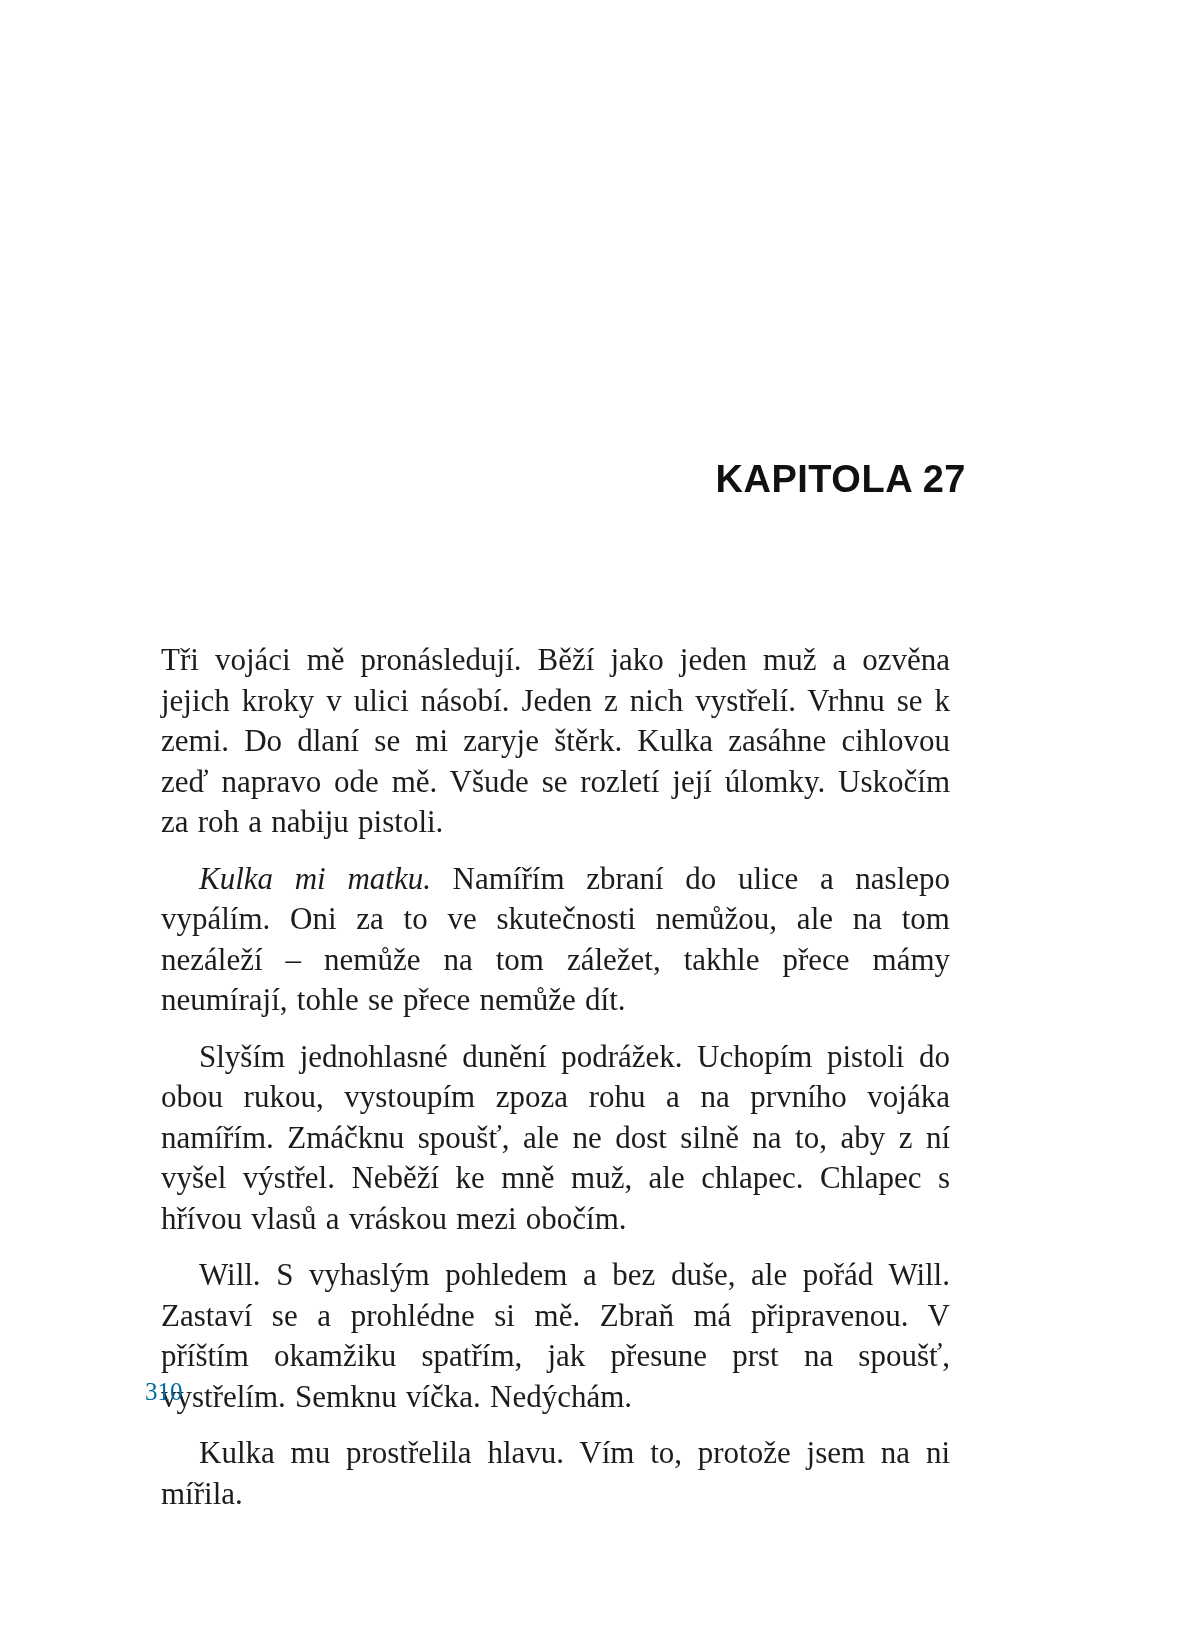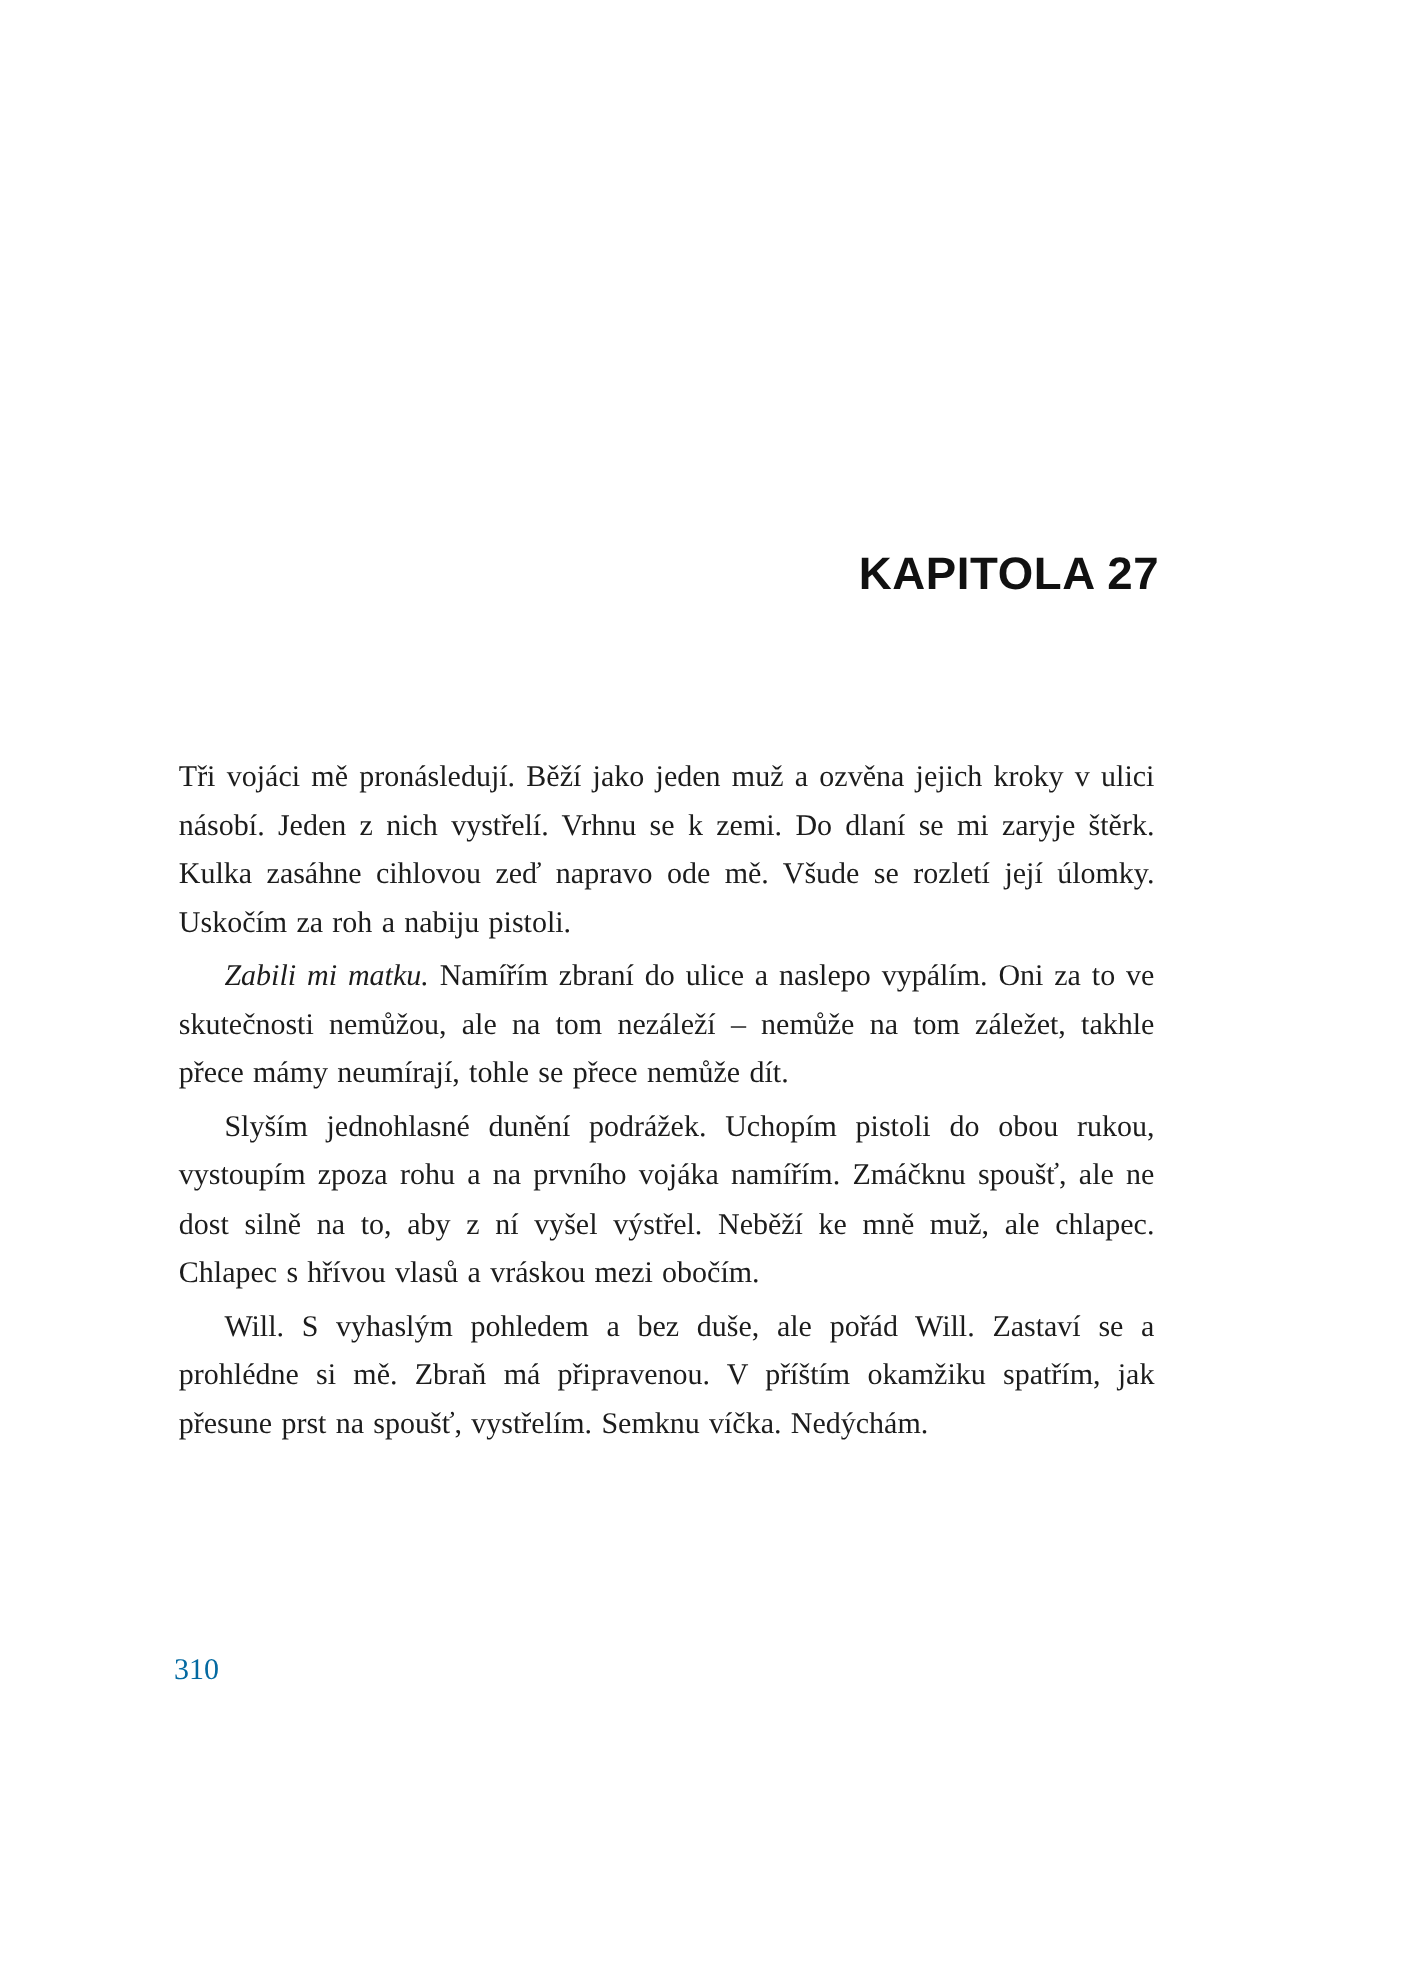--- a/index.html
+++ b/index.html
@@ -36,22 +36,22 @@
     letter-spacing: 0.5px;
     color: #111111;
   }
   .text-block {
     position: absolute;
     top: 624px;
     left: 0;
     right: 0;
   }
   .para {
-    margin: 4px;
-    font-size: 25px;
+    margin: 16px;
+    font-size: 31px;
     line-height: 40.5px;
     text-align: justify;
     text-indent: 38px;
     word-spacing: 1.5px;
   }
   .para.no-indent {
     text-indent: 0;
   }
   .para em {
     font-style: italic;
@@ -70,26 +70,27 @@
 
 <div class="page">
   <div class="content">
 
     <h1 class="chapter-title">KAPITOLA 27</h1>
 
     <div class="text-block">
 
       <p class="para no-indent">Tři vojáci mě pronásledují. Běží jako jeden muž a ozvěna jejich kroky v ulici násobí. Jeden z nich vystřelí. Vrhnu se k zemi. Do dlaní se mi zaryje štěrk. Kulka zasáhne cihlovou zeď napravo ode mě. Všude se rozletí její úlomky. Uskočím za roh a nabiju pistoli.</p>
 
-      <p class="para"><em>Zabili mi matku.</em> <span>Namířím zbraní do ulice a naslepo vypálím. Oni za to ve skutečnosti nemůžou, ale na tom nezáleží – nemůže na tom záležet, takhle přece mámy neumírají, tohle se přece nemůže dít.</span></p>
+      <p class="para"><em>Kulka mi matku.</em> <span>Namířím zbraní do ulice a naslepo vypálím. Oni za to ve skutečnosti nemůžou, ale na tom nezáleží – nemůže na tom záležet, takhle přece mámy neumírají, tohle se přece nemůže dít.</span></p>
 
       <p class="para">Slyším jednohlasné dunění podrážek. Uchopím pistoli do obou rukou, vystoupím zpoza rohu a na prvního vojáka namířím. Zmáčknu spoušť, ale ne dost silně na to, aby z ní vyšel výstřel. Neběží ke mně muž, ale chlapec. Chlapec s hřívou vlasů a vráskou mezi obočím.</p>
 
       <p class="para">Will. S vyhaslým pohledem a bez duše, ale pořád Will. Zastaví se a prohlédne si mě. Zbraň má připravenou. V příštím okamžiku spatřím, jak přesune prst na spoušť, vystřelím. Semknu víčka. Nedýchám.</p>
 
+      <p class="para">Kulka mu prostřelila hlavu. Vím to, protože jsem na ni mířila.</p>
 
 
     </div>
 
     <div class="page-number">310</div>
 
   </div>
 </div>
 
 </body></html>

